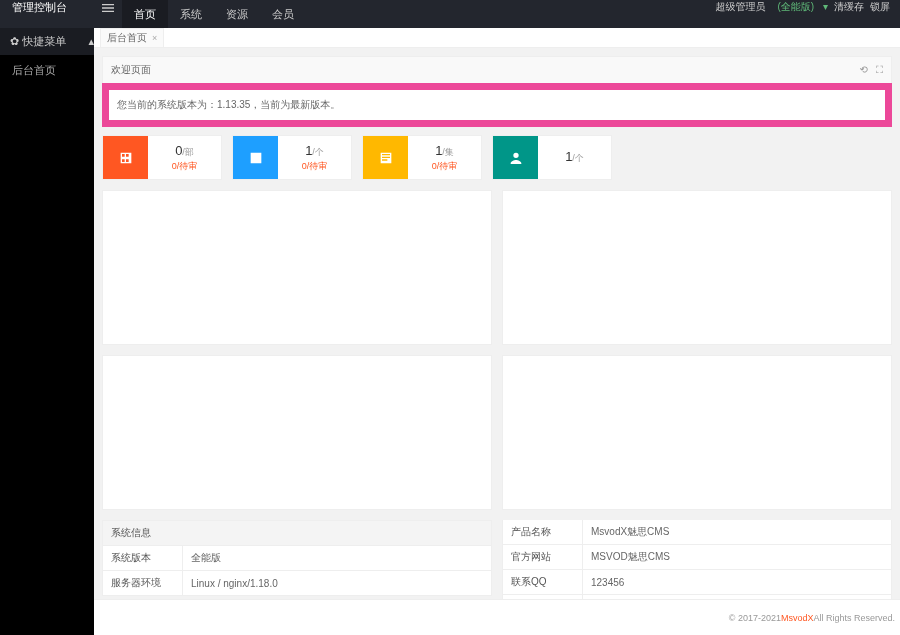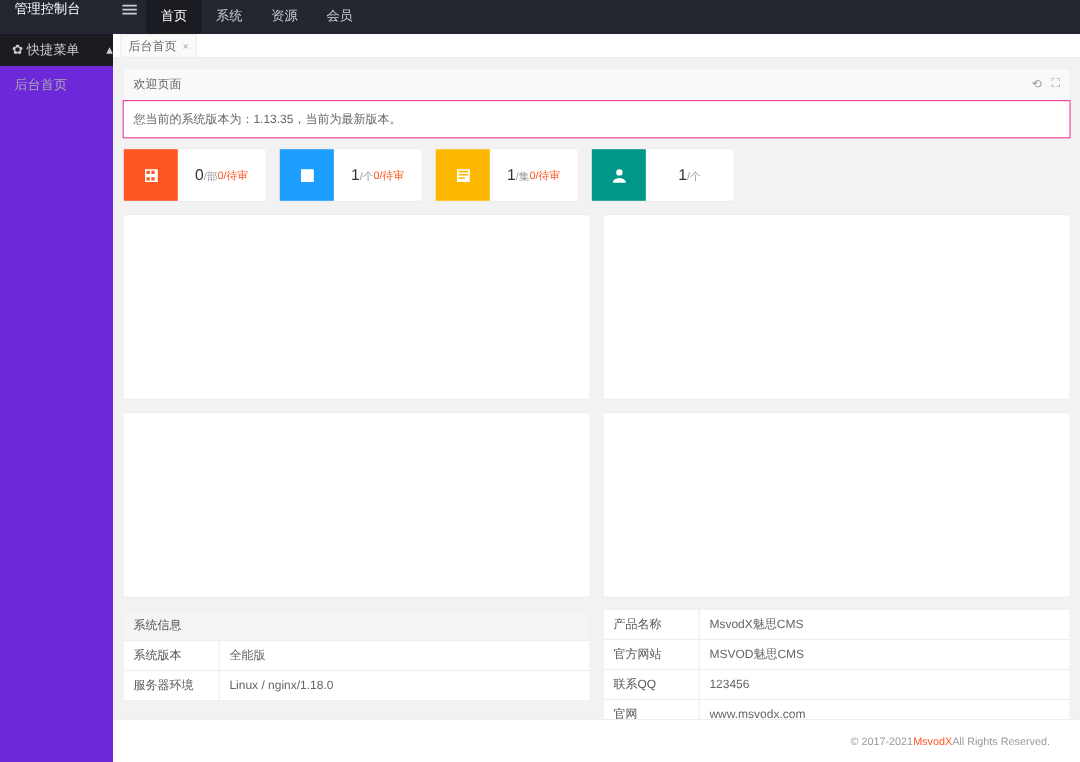--- a/index.html
+++ b/index.html
@@ -6,66 +6,72 @@
 body{background:#f2f2f2;width:900px;height:635px;overflow:hidden;font-size:12px;color:#333}
 .topbar{height:42px;background:#23262e;display:flex;align-items:flex-start;color:#ccc}
 .brand{width:94px;padding-left:12px;font-size:11px;color:#fff}
 .menu-toggle{width:28px;text-align:center;cursor:pointer}
 .topnav{display:flex}
 .topnav-item{padding:0 12px;line-height:28px;font-size:11px;color:#ccc;cursor:pointer}
 .topnav-item.active{color:#fff;background:#1a1c22}
 .top-right{margin-left:auto;display:flex;align-items:center;padding-right:10px;font-size:10px}
 .top-right span{margin-left:6px;cursor:pointer}
 .role{color:#5FB878}
-.sidebar{position:absolute;top:28px;left:0;bottom:0;width:104px;background:#6d28d9;color:#ccc}
+.sidebar{position:absolute;top:28px;left:0;bottom:0;width:104px;background:#000000;color:#ccc}
 .side-head{display:flex;align-items:center;justify-content:space-between;padding:6px 10px;font-size:11px;background:#1a1c22;cursor:pointer}
 .side-item{padding:8px 12px;font-size:11px;color:#aaa;cursor:pointer}
 .main{position:absolute;top:28px;left:94px;right:0;bottom:22px;background:#f2f2f2;overflow:auto}
 .tabbar{height:20px;background:#fff;border-bottom:1px solid #eee;display:flex;align-items:center;padding-left:6px}
 .tab{font-size:10px;padding:2px 6px;color:#666;background:#fafafa;border:1px solid #eee;display:flex;align-items:center}
 .tab-close{margin-left:5px;color:#aaa;cursor:pointer;font-size:9px}
 .content{padding:8px}
 .panel-title{background:#f9f9f9;border:1px solid #eee;border-bottom:none;padding:6px 8px;font-size:10px;color:#666;display:flex;align-items:center}
 .panel-title .tools{margin-left:auto;display:flex;gap:8px;color:#999}
-.panel-body{background:#fff;border:1px solid #ec4899;padding:8px;font-size:10px;color:#666}
+.panel-body{background:#fff;border:7px solid #ec4899;padding:8px;font-size:10px;color:#666}
 .stats{display:flex;gap:10px;margin-top:8px}
 .stat{display:flex;width:120px;height:45px;background:#fff;border:1px solid #eee}
 .stat-icon{width:45px;display:flex;align-items:center;justify-content:center;color:#fff;font-size:18px}
 .c1{background:#FF5722}.c2{background:#1E9FFF}.c3{background:#FFB800}.c4{background:#009688}
-.stat-info{flex:1;display:flex;flex-direction:row;align-items:center;justify-content:center}
+.stat-info{flex:1;display:flex;flex-direction:column;align-items:center;justify-content:center}
 .stat-num{font-size:13px;color:#333}
 .stat-num small{font-size:9px;color:#999}
 .stat-sub{font-size:9px;color:#FF5722;margin-top:1px}
 .grid2{display:flex;gap:10px;margin-top:10px}
 .big-box{flex:1;height:155px;background:#fff;border:1px solid #eee}
 .info-tables{display:flex;gap:10px;margin-top:10px}
 .info-block{flex:1}
 .info-head{background:#f4f4f4;padding:5px 8px;font-size:10px;color:#555;border:1px solid #eee}
 .info-table{width:100%;background:#fff;border-collapse:collapse;font-size:10px}
 .info-table td{padding:5px 8px;border:1px solid #eee;border-top:none;color:#666}
 .info-table td:first-child{width:80px;color:#555}
-.footer{position:absolute;bottom:0;left:94px;right:0;height:36px;background:#fff;border-top:1px solid #eee;display:flex;align-items:center;justify-content:flex-end;padding:0 25px;font-size:9px;color:#999}
+.footer{position:absolute;bottom:0;left:94px;right:0;height:36px;background:#fff;border-top:1px solid #eee;display:flex;align-items:center;justify-content:flex-end;padding:0 5px;font-size:9px;color:#999}
 .footer a{color:#FF5722;text-decoration:none}
 svg{width:16px;height:16px;fill:currentColor}
 </style>
 </head>
 <body>
 
 <div class="topbar">
   <div class="brand">管理控制台</div>
   <div class="menu-toggle">
     <svg viewBox="0 0 24 24">
         <path d="M3 6h18v2H3zm0 5h18v2H3zm0 5h18v2H3z"></path>
       </svg>
   </div>
   <div class="topnav">
     <div class="topnav-item active">首页</div>
     <div class="topnav-item">系统</div>
     <div class="topnav-item">资源</div>
     <div class="topnav-item">会员</div>
+  </div>
+  <div class="top-right">
+    <span>超级管理员</span>
+    <span class="role"><span>(全能版)</span> <span>▾</span></span>
+    <span>清缓存</span>
+    <span>锁屏</span>
   </div>
 </div>
 
 <div class="sidebar">
   <div class="side-head">
     <span><span>✿</span> <span>快捷菜单</span></span>
     <span>▴</span>
   </div>
   <div class="side-item">后台首页</div>
 </div>

